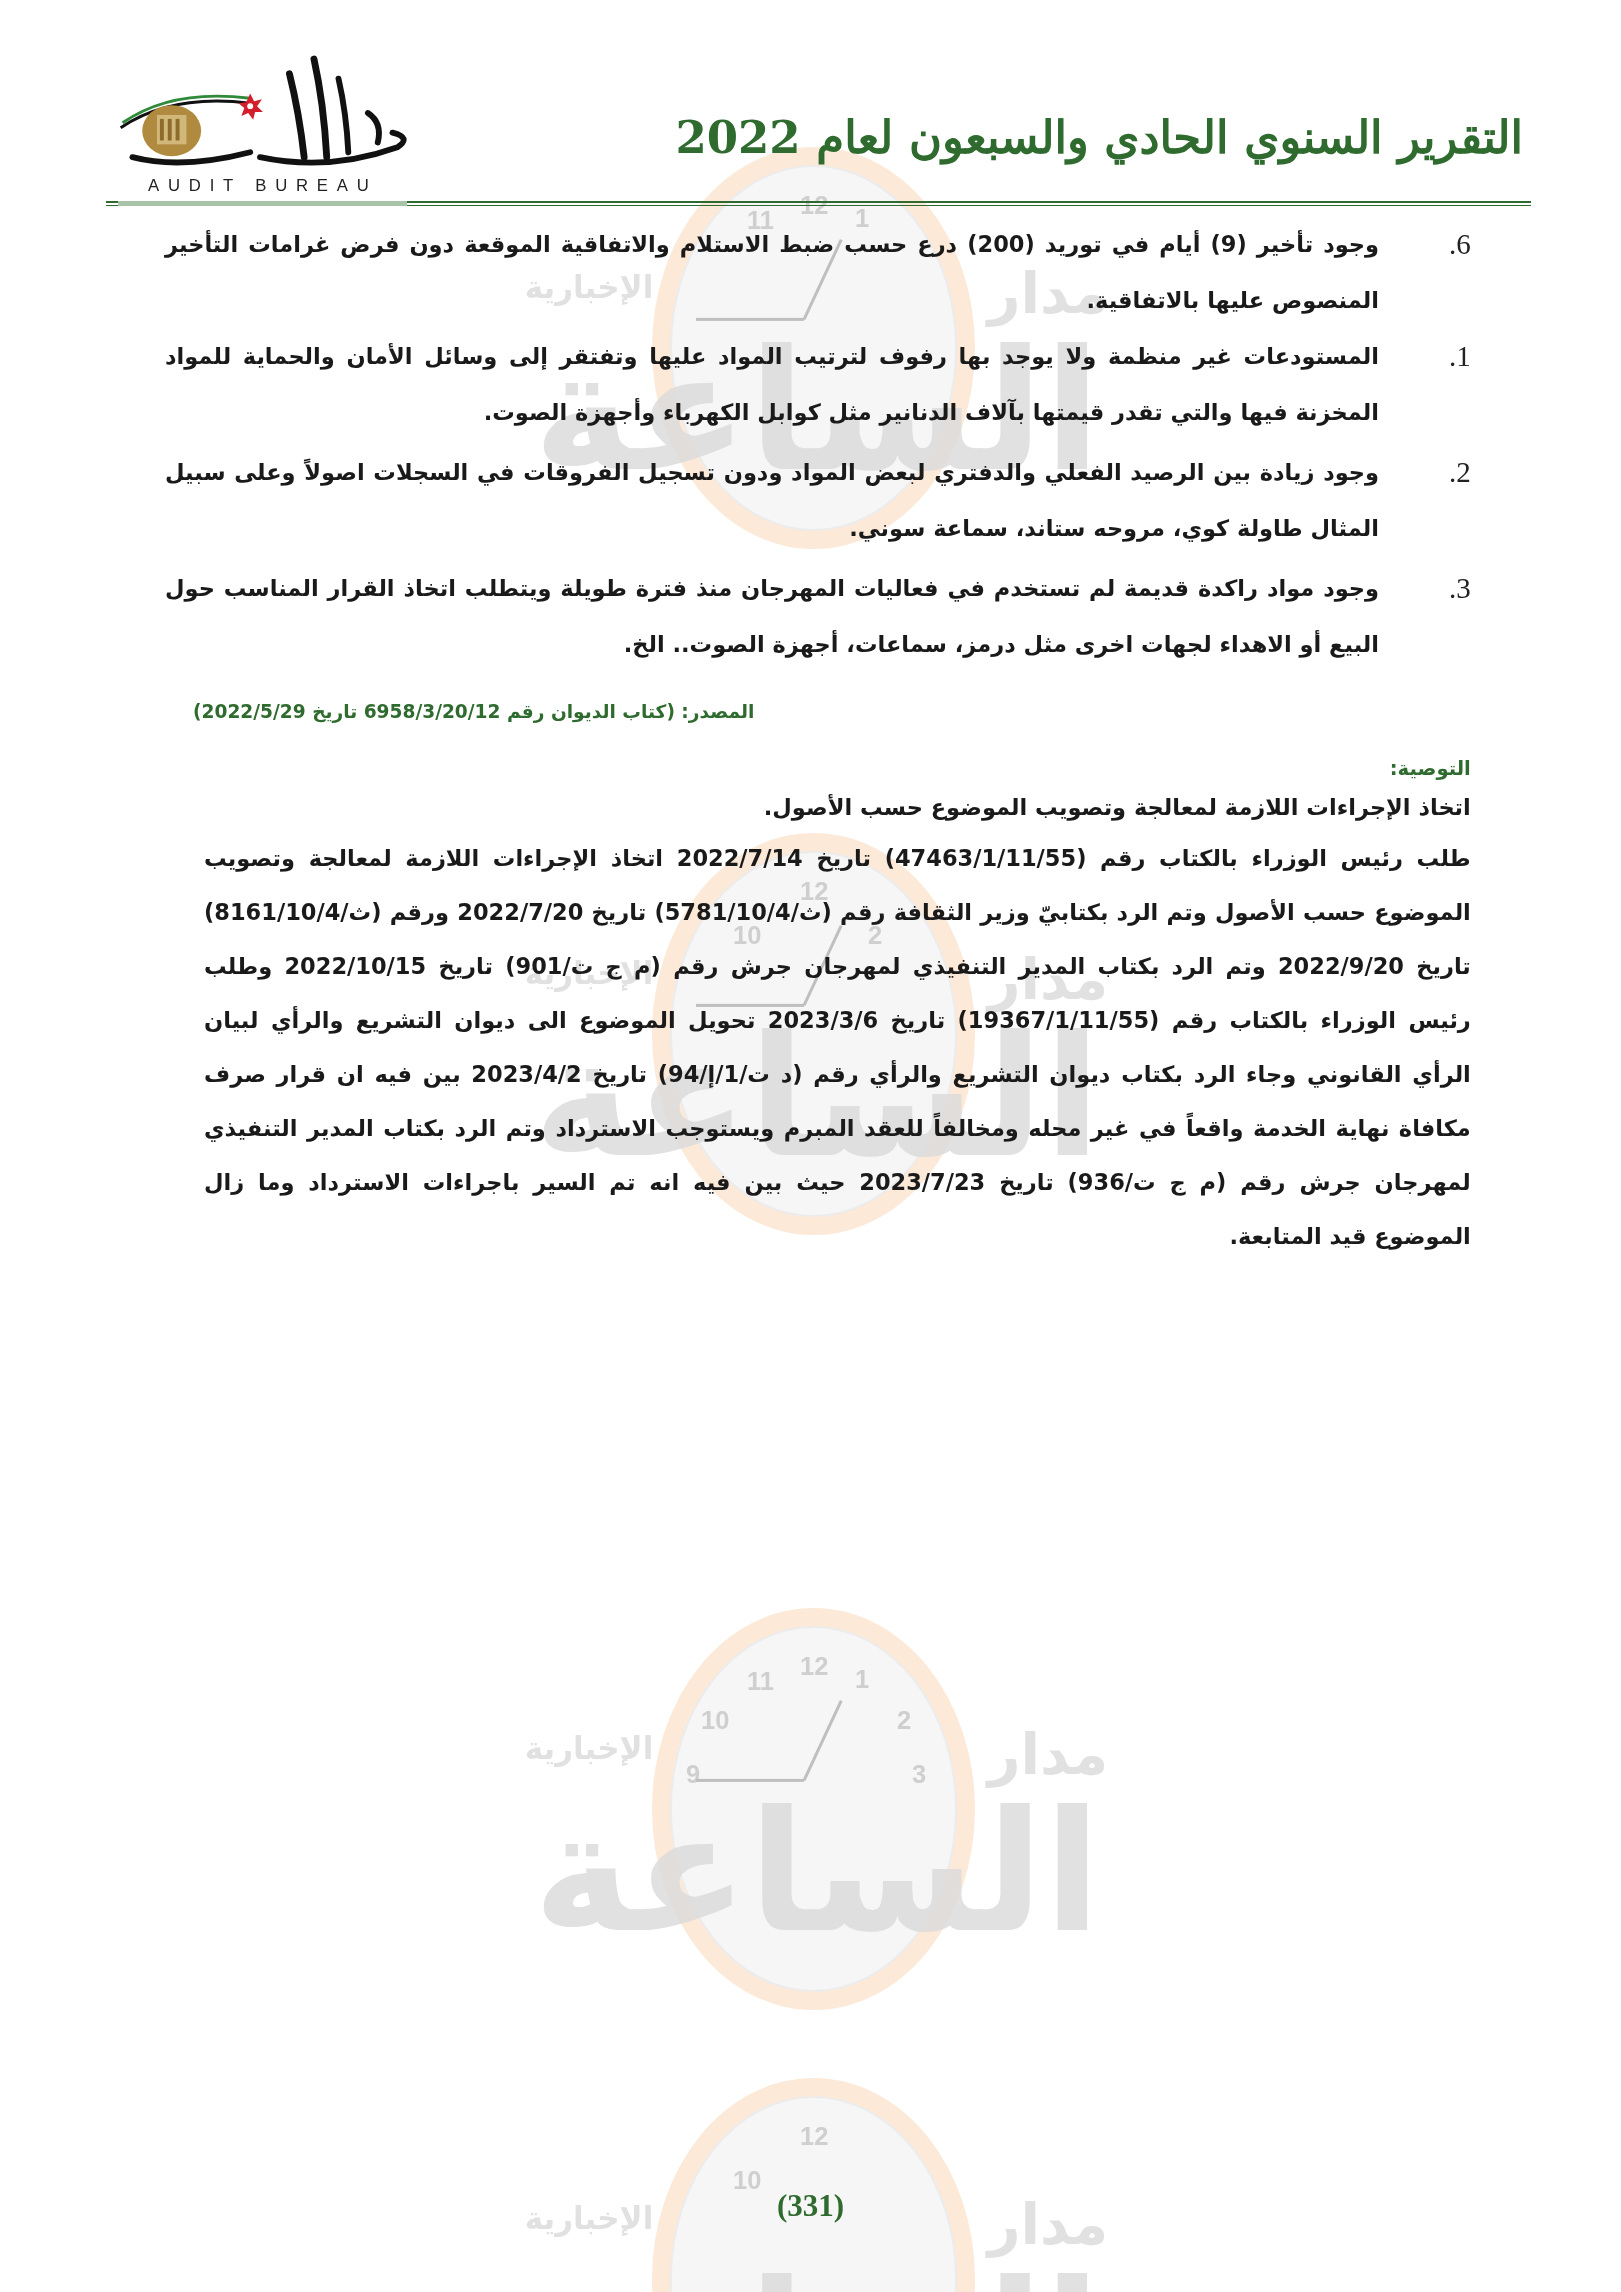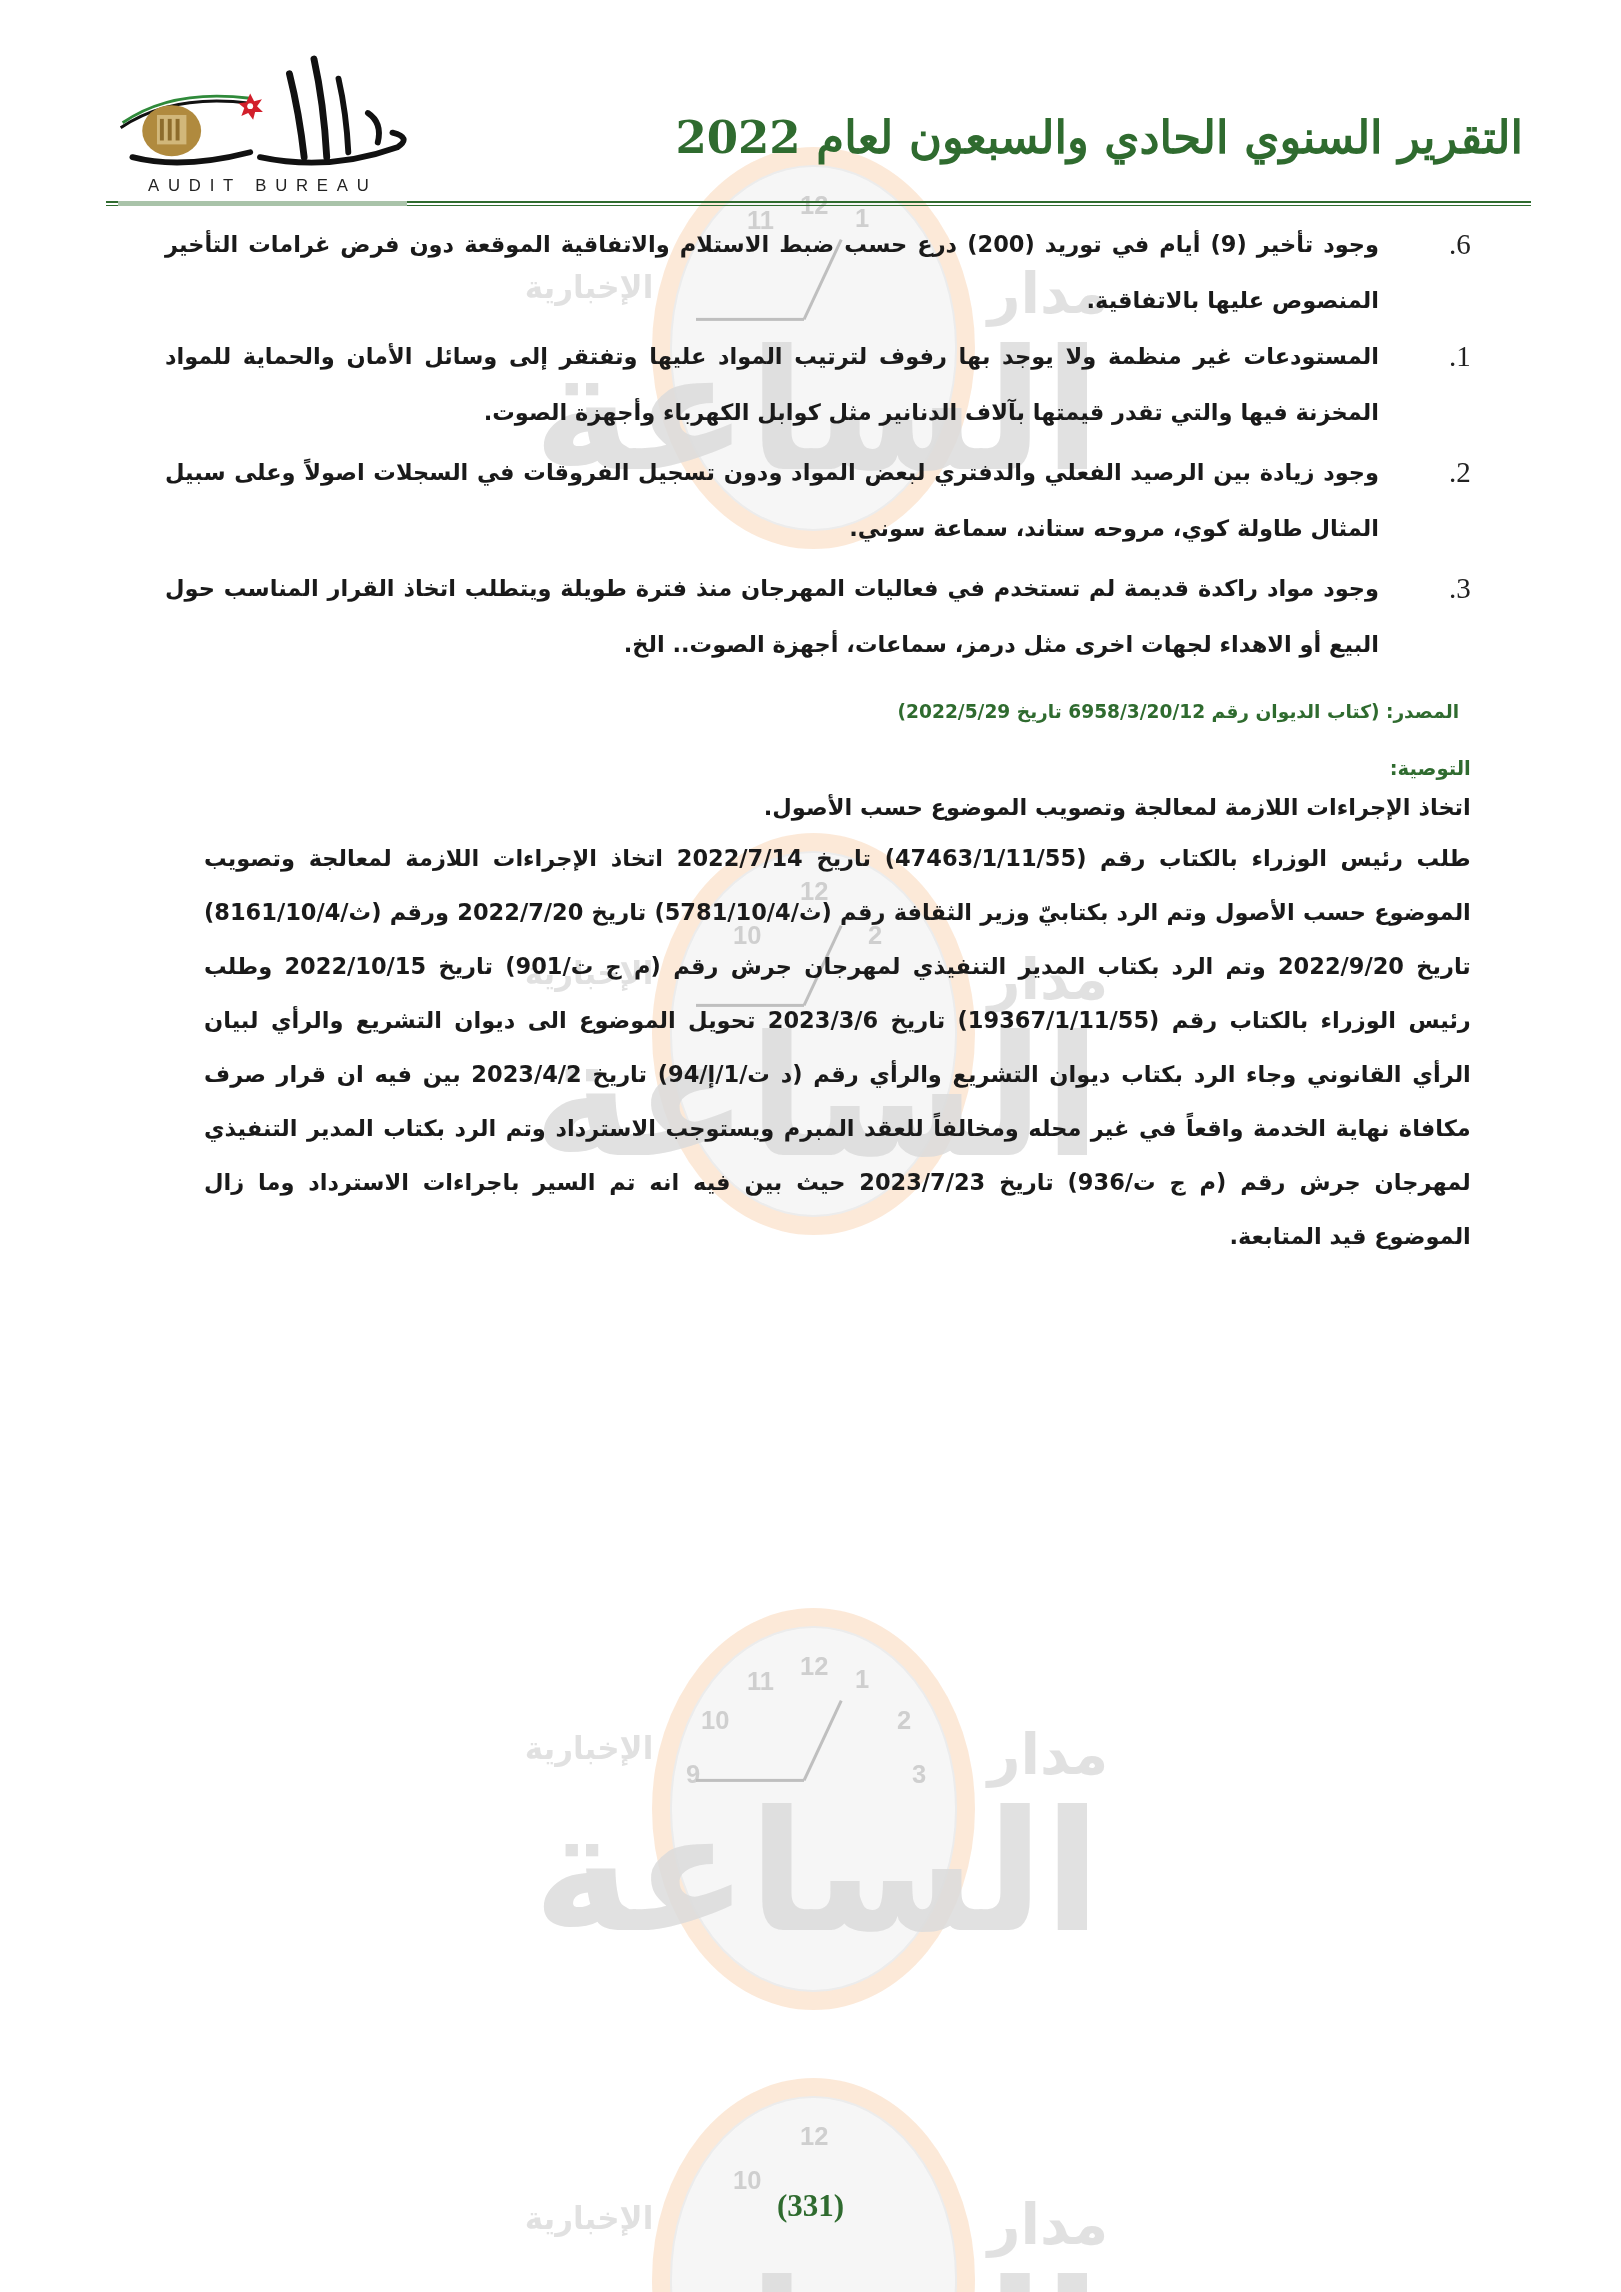--- a/index.html
+++ b/index.html
@@ -180,22 +180,23 @@
       margin-top: -3.9px;
       margin-bottom: 2px;
       margin-right: -11.8px;
     }
     .source-line {
       margin-top: 25.5px;
       font-size: 18.6px;
       font-weight: bold;
       color: #2f6b2f;
       line-height: 29px;
-      text-align: right;
+      text-align: left;
       direction: rtl;
+      margin-left: 28px;
     }
     .sub-heading {
       font-size: 19.6px;
       font-weight: bold;
       color: #2f6b2f;
       line-height: 29px;
       margin-top: 27.4px;
       margin-right: -11.8px;
     }
     .para {

